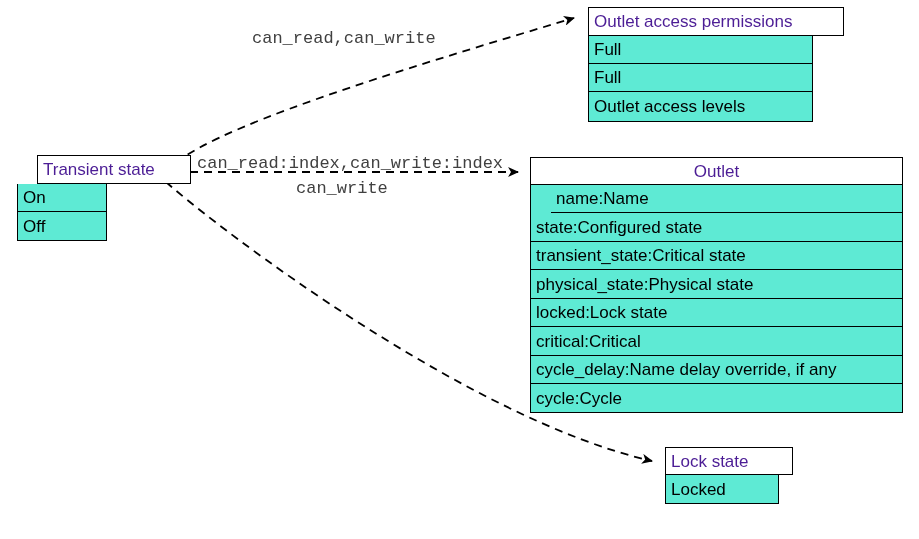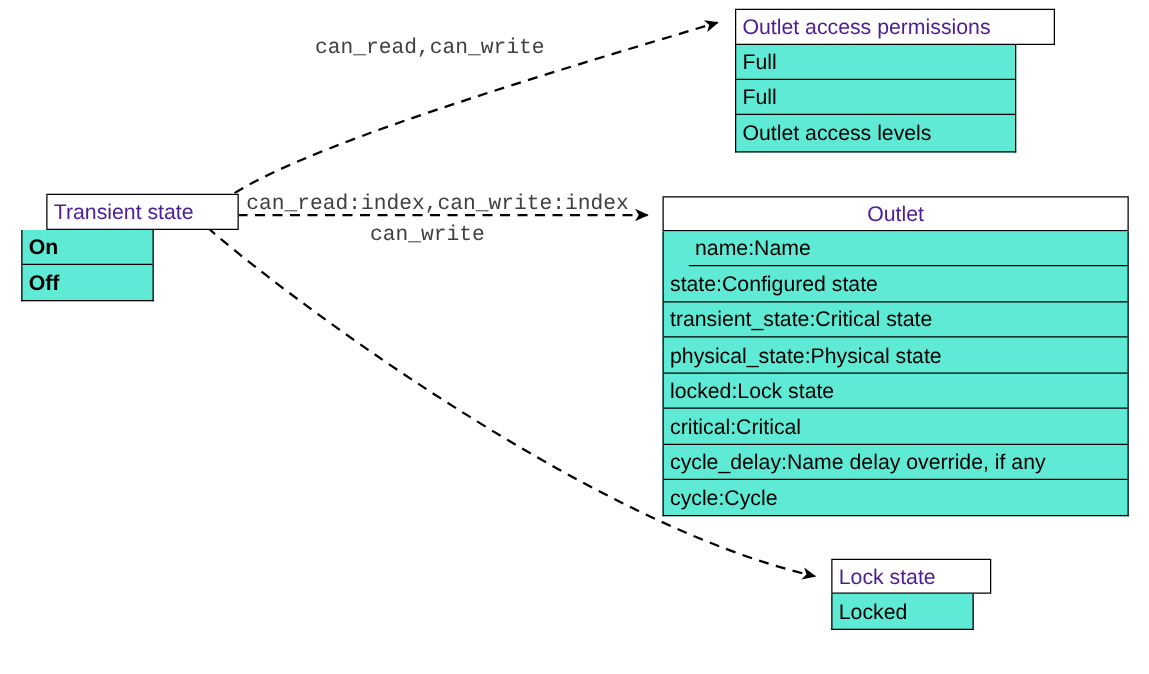--- a/index.html
+++ b/index.html
@@ -104,21 +104,21 @@
   </svg>
 
   <div class="edge-label" style="left:252px; top:30px;">can_read,can_write</div>
 
   <div class="edge-label" style="left:197px; top:155px;">can_read:index,can_write:index</div>
 
   <div class="edge-label" style="left:296px; top:180px;">can_write</div>
 
   <div class="entity">
     <div class="entity-title left" style="left:17px; top:155px; width:154px; height:29px;margin-left:20px;">Transient state</div>
-    <div class="entity-rows" style="left:17px; top:184px; width:106px;font-weight:bold;">
+    <div class="entity-rows" style="left:17px; top:184px; width:90px;">
       <div class="entity-row" style="height:28px;">On</div>
       <div class="entity-row" style="height:28px;">Off</div>
     </div>
   </div>
 
   <div class="entity">
     <div class="entity-title left" style="left:588px; top:7px; width:256px; height:29px;">Outlet access permissions</div>
     <div class="entity-rows" style="left:588px; top:36px; width:225px;">
       <div class="entity-row" style="height:28px;">Full</div>
       <div class="entity-row" style="height:28px;">Full</div>

